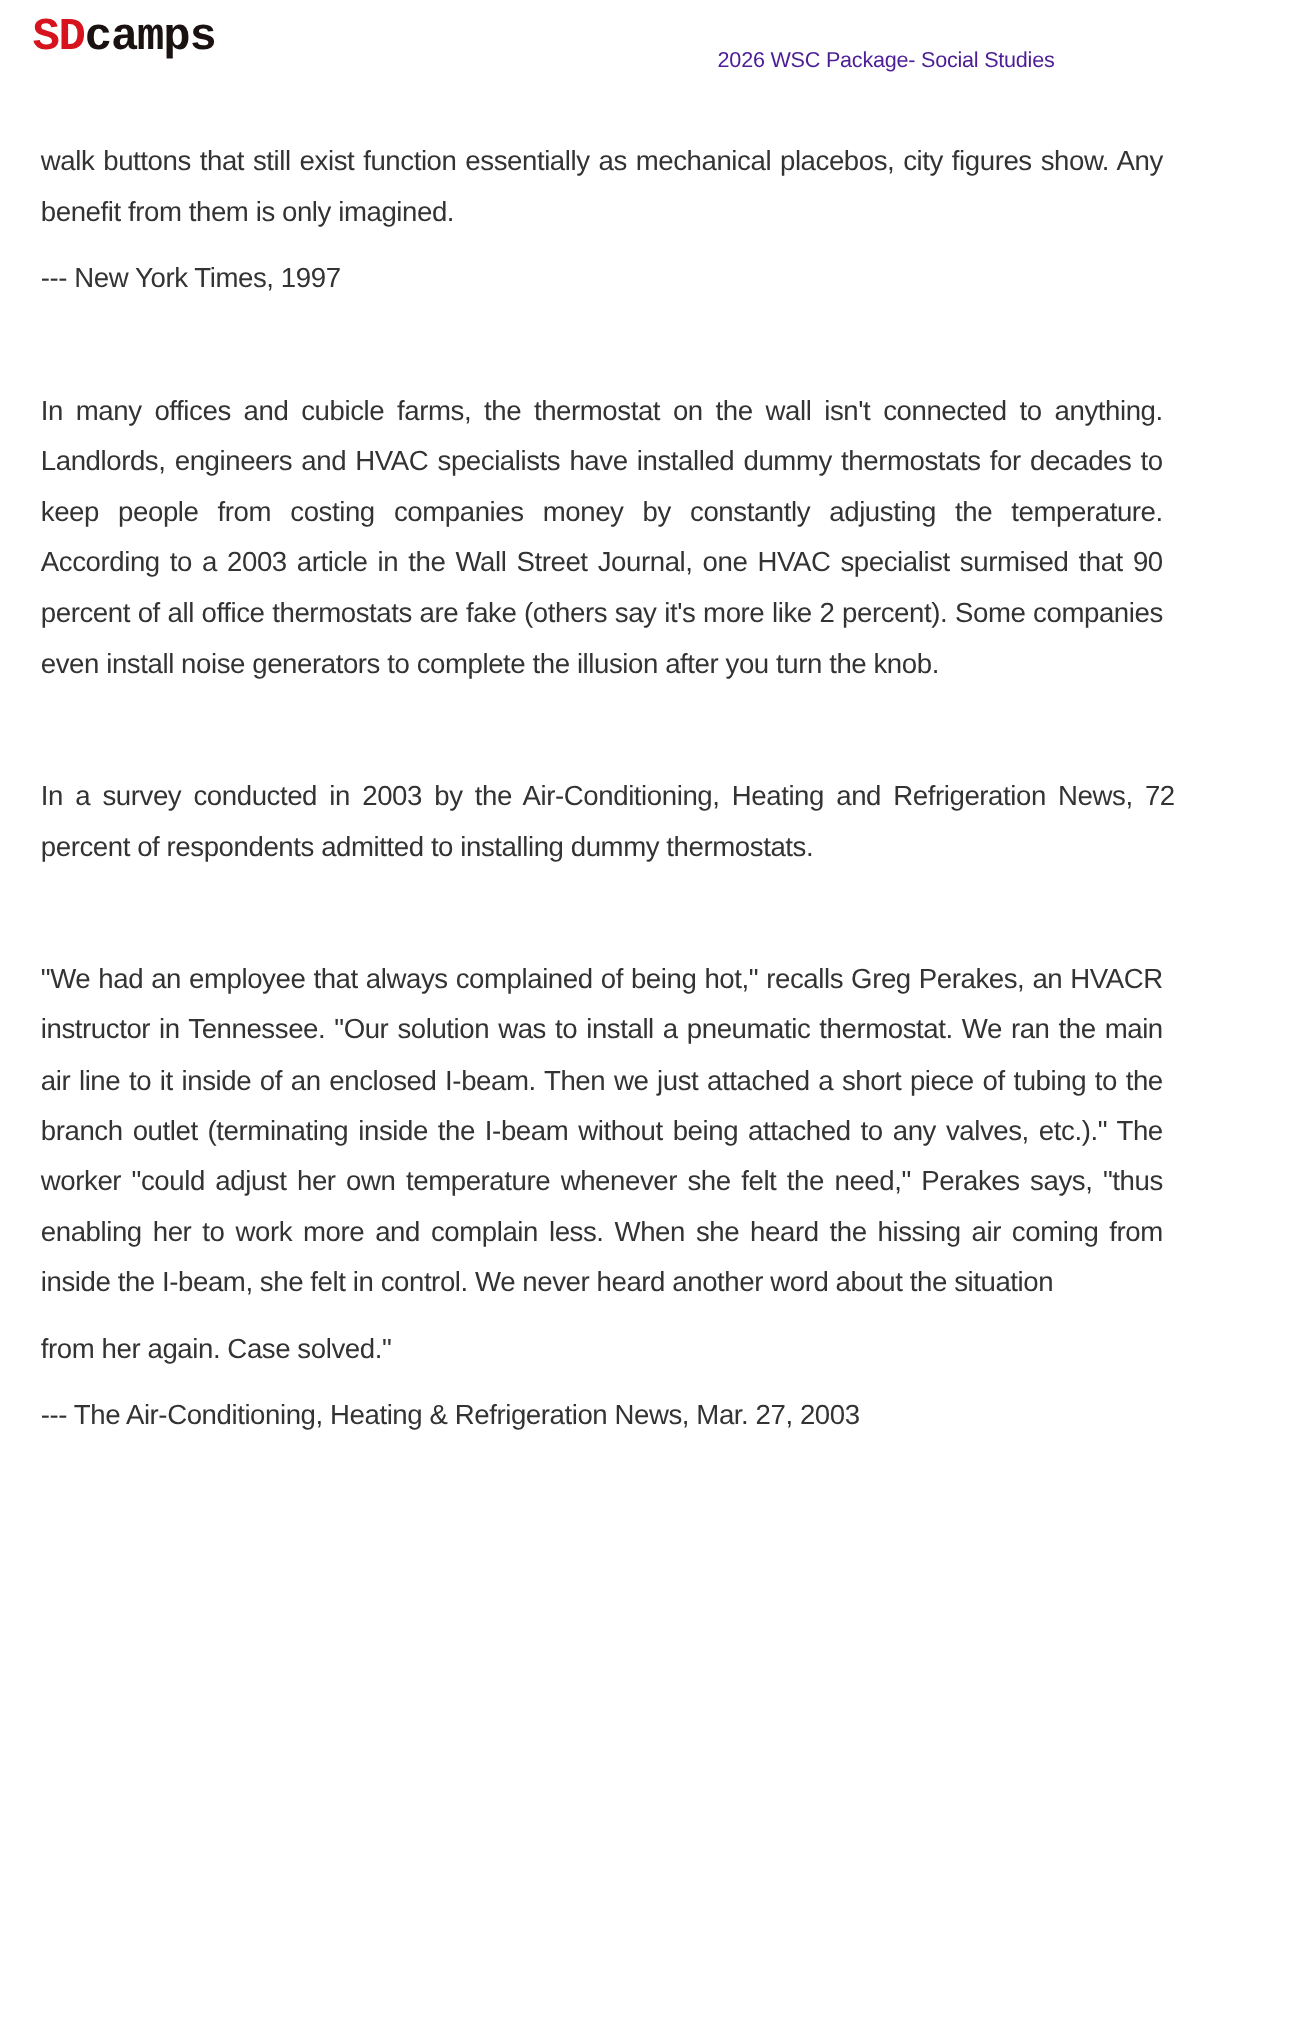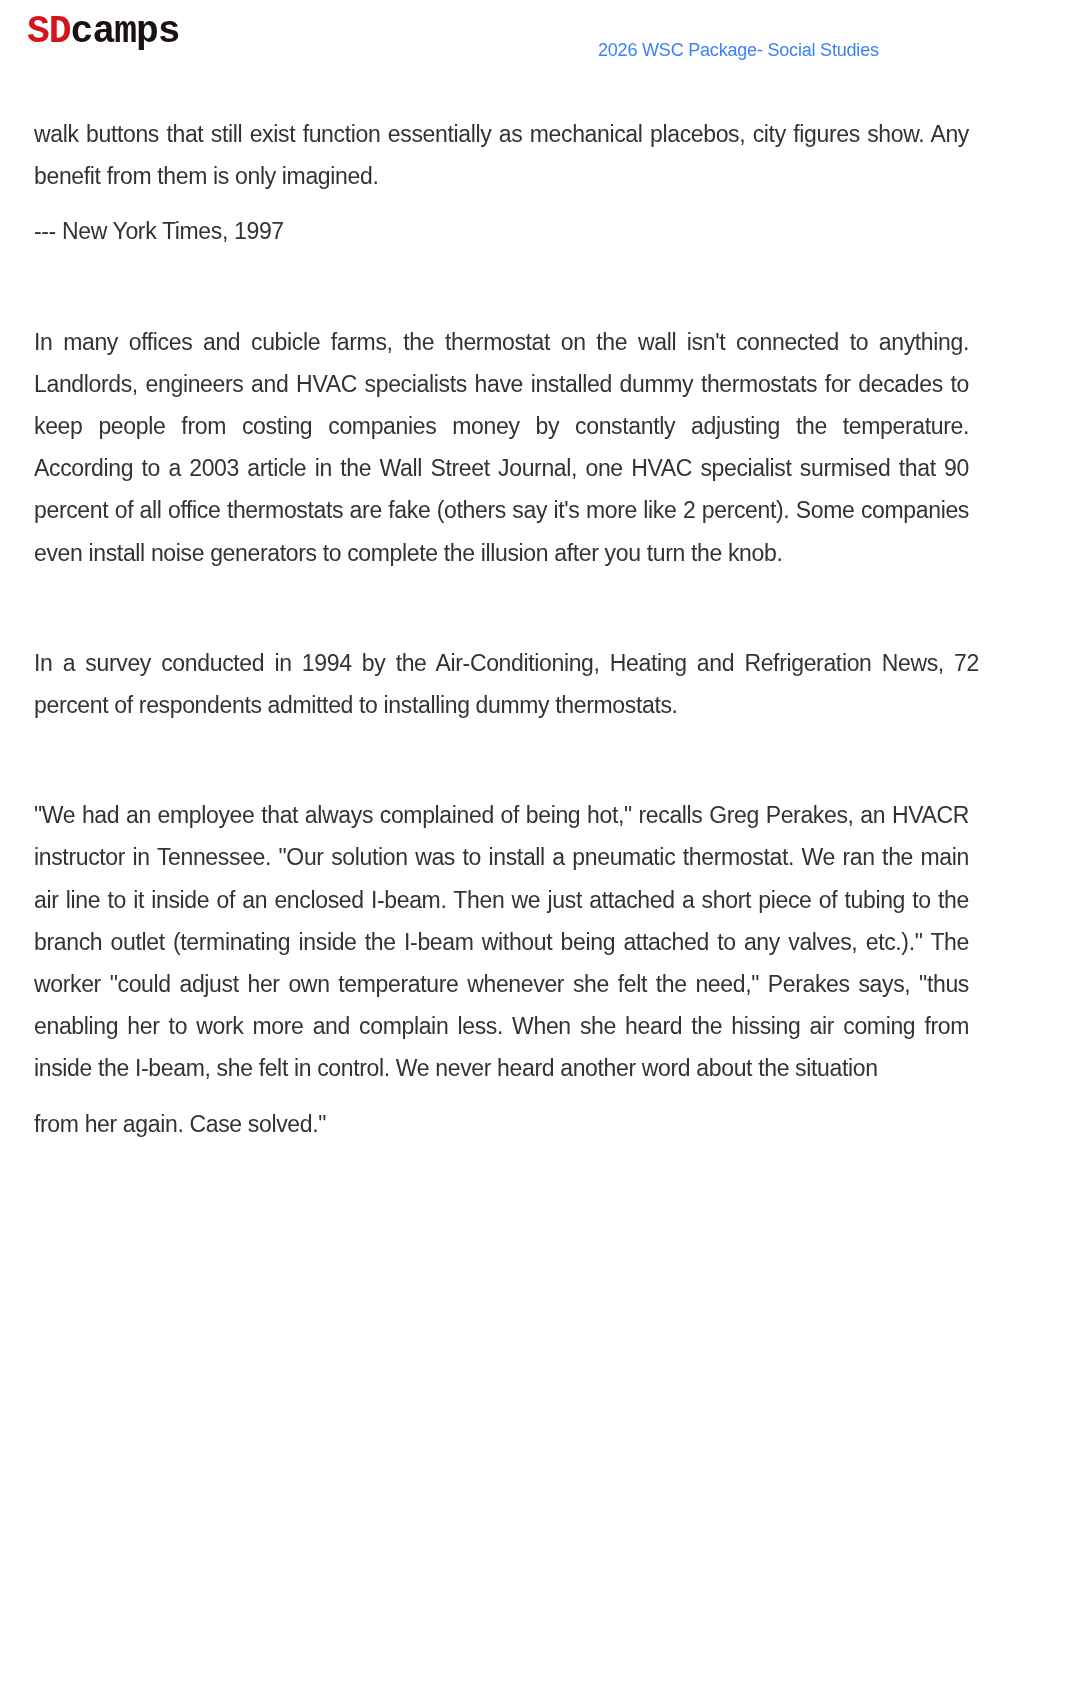--- a/index.html
+++ b/index.html
@@ -3,21 +3,21 @@
 <meta charset="utf-8">
 <style>
   html, body { margin: 0; padding: 0; background: #ffffff; }
   body { width: 1080px; height: 1686px; position: relative; overflow: hidden;
          font-family: "Liberation Sans", sans-serif; color: #333333; }
   .logo { position: absolute; left: 27px; top: 12px; font-family: Liberation Mono, monospace;
           font-size: 38px; font-weight: bold; letter-spacing: -1px; line-height: 40px; }
   .logo .sd { color: #d7141e; }
   .logo .camps { color: #1a1111; }
   .header-title { position: absolute; left: 598px; top: 40px; font-size: 18px;
-                  color: #3b82f6; letter-spacing: -0.2px; }
+                  color: #4c1d95; letter-spacing: -0.2px; }
   .content { position: absolute; left: 22px; top: 113px; width: 935px;
              font-size: 23px; line-height: 42.2px; letter-spacing: -0.35px; word-spacing: 0px; margin-left: 12px; }
   .content p { margin: 0; text-align: justify; }
   .content p.last { text-align-last: left; }
   .gap-s { height: 13px; }
   .gap-l { height: 68px; }
   .para-survey { width: 945px; }
 </style>
 </head>
 <body>
@@ -27,21 +27,22 @@
 </div>
 <div class="header-title">2026 WSC Package- Social Studies</div>
 
 <div class="content">
   <p class="last">walk buttons that still exist function essentially as mechanical placebos, city figures show. Any benefit from them is only imagined.</p>
   <div class="gap-s"></div>
   <p>--- New York Times, 1997</p>
   <div class="gap-l"></div>
   <p class="last">In many offices and cubicle farms, the thermostat on the wall isn't connected to anything. Landlords, engineers and HVAC specialists have installed dummy thermostats for decades to keep people from costing companies money by constantly adjusting the temperature. According to a 2003 article in the Wall Street Journal, one HVAC specialist surmised that 90 percent of all office thermostats are fake (others say it's more like 2 percent). Some companies even install noise generators to complete the illusion after you turn the knob.</p>
   <div class="gap-l"></div>
-  <p class="last para-survey">In a survey conducted in 1994 by the Air-Conditioning, Heating and Refrigeration News, 72 percent of respondents admitted to installing dummy thermostats.</p>
+  <p class="last para-survey">In a survey conducted in 2003 by the Air-Conditioning, Heating and Refrigeration News, 72 percent of respondents admitted to installing dummy thermostats.</p>
   <div class="gap-l"></div>
   <p class="last">"We had an employee that always complained of being hot," recalls Greg Perakes, an HVACR instructor in Tennessee. "Our solution was to install a pneumatic thermostat. We ran the main air line to it inside of an enclosed I-beam. Then we just attached a short piece of tubing to the branch outlet (terminating inside the I-beam without being attached to any valves, etc.)." The worker "could adjust her own temperature whenever she felt the need," Perakes says, "thus enabling her to work more and complain less. When she heard the hissing air coming from inside the I-beam, she felt in control. We never heard another word about the situation</p>
   <div class="gap-s"></div>
   <p>from her again. Case solved."</p>
   <div class="gap-s"></div>
+  <p>--- The Air-Conditioning, Heating &amp; Refrigeration News, Mar. 27, 2003</p>
   <div class="gap-l"></div>
   <div class="gap-s"></div>
 </div>
 
 </body></html>

